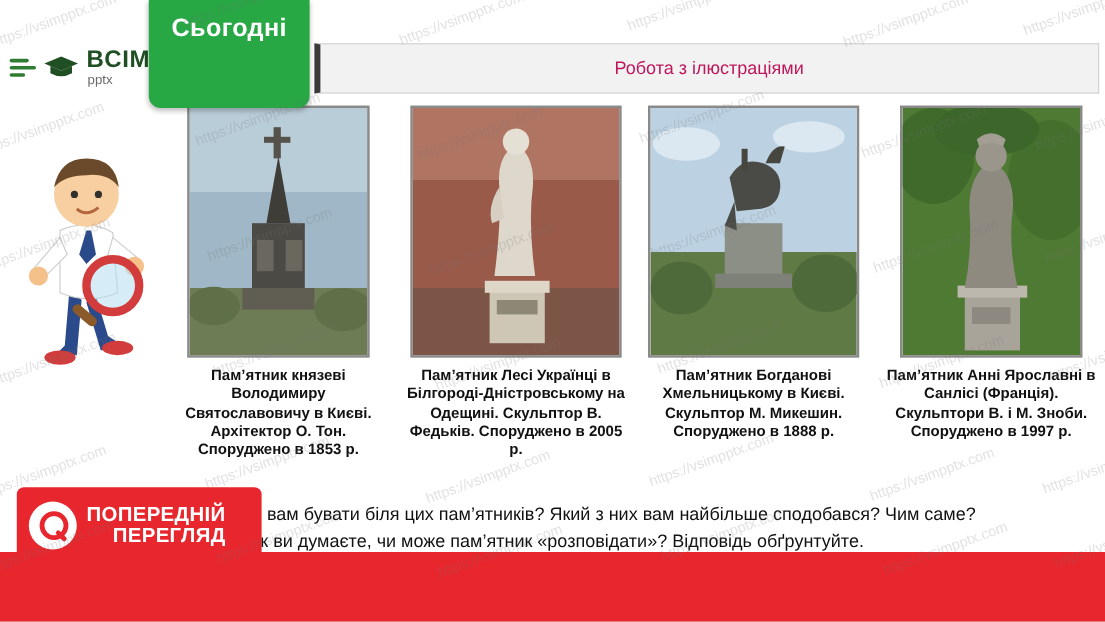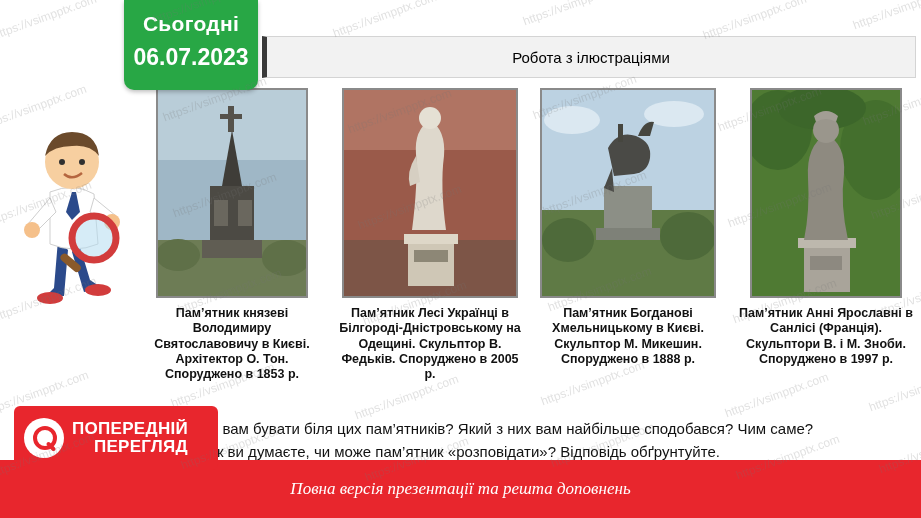--- a/index.html
+++ b/index.html
@@ -123,21 +123,21 @@
     background: #f2f2f2;
     border: 1px solid #d4d4d4;
     border-left: 5px solid #3a3a3a;
     display: flex;
     align-items: center;
     justify-content: center;
     z-index: 8;
   }
   .title-bar span {
     font-size: 15px;
-    color: #000000;
+    color: #be185d;
   }
 
   
   .mascot {
     position: absolute;
     left: 6px;
     top: 120px;
     width: 136px;
     height: 190px;
     z-index: 9;
@@ -261,24 +261,38 @@
     font-size: 17px;
     line-height: 1.05;
     letter-spacing: 0.3px;
   }
 </style>
 </head>
 <body>
 
 <div class="slide">
 
+  <div class="logo-block">
+    <div class="logo-lines">
+      <i></i>
+        <i></i>
+        <i></i>
+    </div>
+    <svg width="30" height="22" viewBox="0 0 30 22">
+      <polygon points="15,2 29,8 15,14 1,8" fill="#1f4f23"></polygon>
+      <path d="M6 10 L6 16 Q15 21 24 16 L24 10 L15 14 Z" fill="#1f4f23"></path>
+    </svg>
+    <div class="logo-text">
+      <span class="main">BCIM</span>
+      <span class="sub">pptx</span>
+    </div>
+  </div>
 
   <div class="date-badge">
     <div class="d-label">Сьогодні</div>
-    <div class="d-date">06.07.2023</div>
   </div>
 
   <div class="title-bar">
     <span>Робота з ілюстраціями</span>
   </div>
 
   <svg class="mascot" viewBox="0 0 136 190">
 
     <path d="M52 120 L48 168 L40 176 L58 176 L62 130 Z" fill="#2b4a8b"></path>
     <path d="M72 120 L84 160 L96 168 L78 172 L66 132 Z" fill="#2b4a8b"></path>
@@ -435,15 +449,14 @@
 <div class="preview-badge">
   <div class="mag"></div>
   <div class="pb-text">
     <div>ПОПЕРЕДНІЙ</div>
     <div>ПЕРЕГЛЯД</div>
   </div>
 </div>
 
 <div class="preview-banner">
   <div class="pv-text">
-    <div>Повна версія презентації та решта доповнень</div>
   </div>
 </div>
 
 </body></html>

